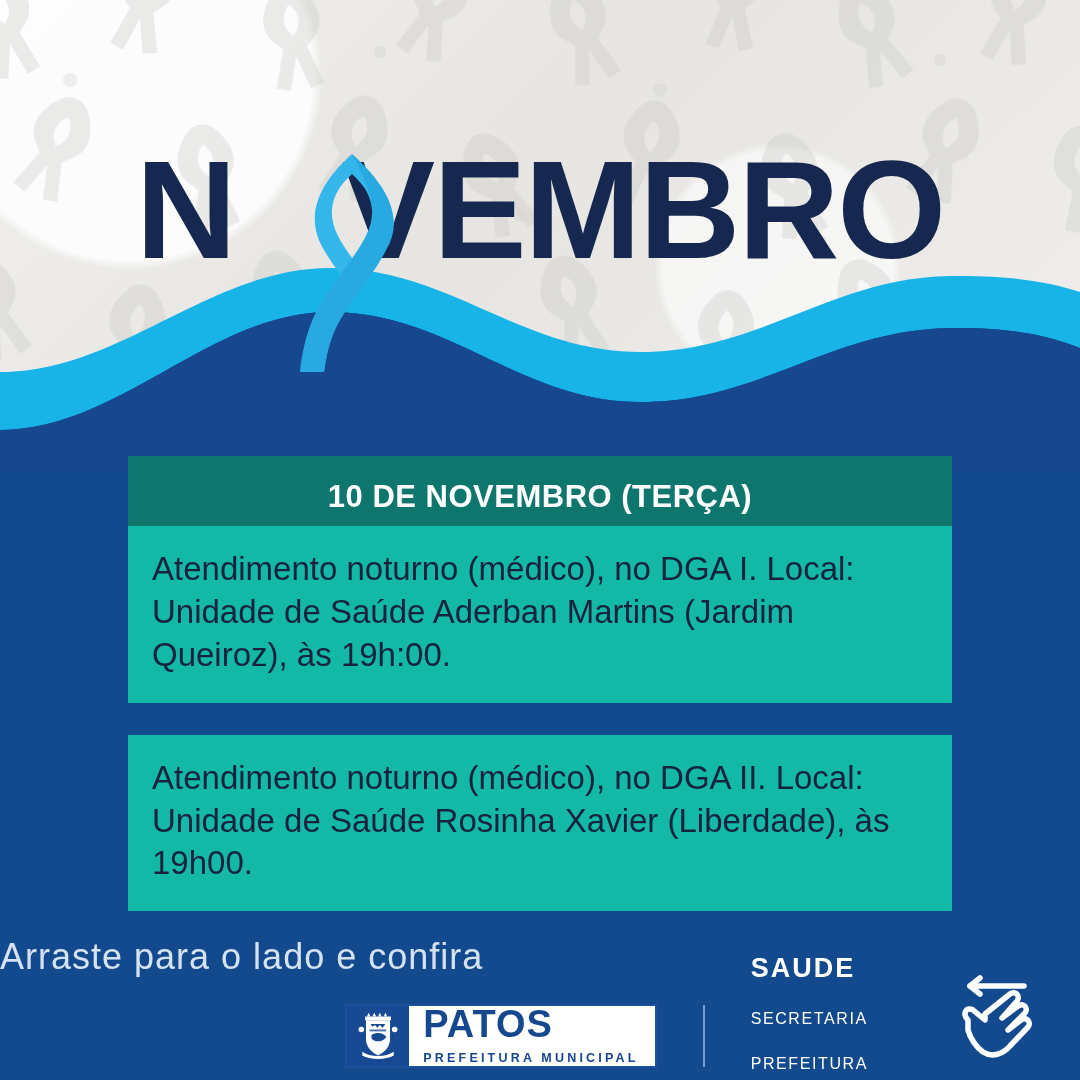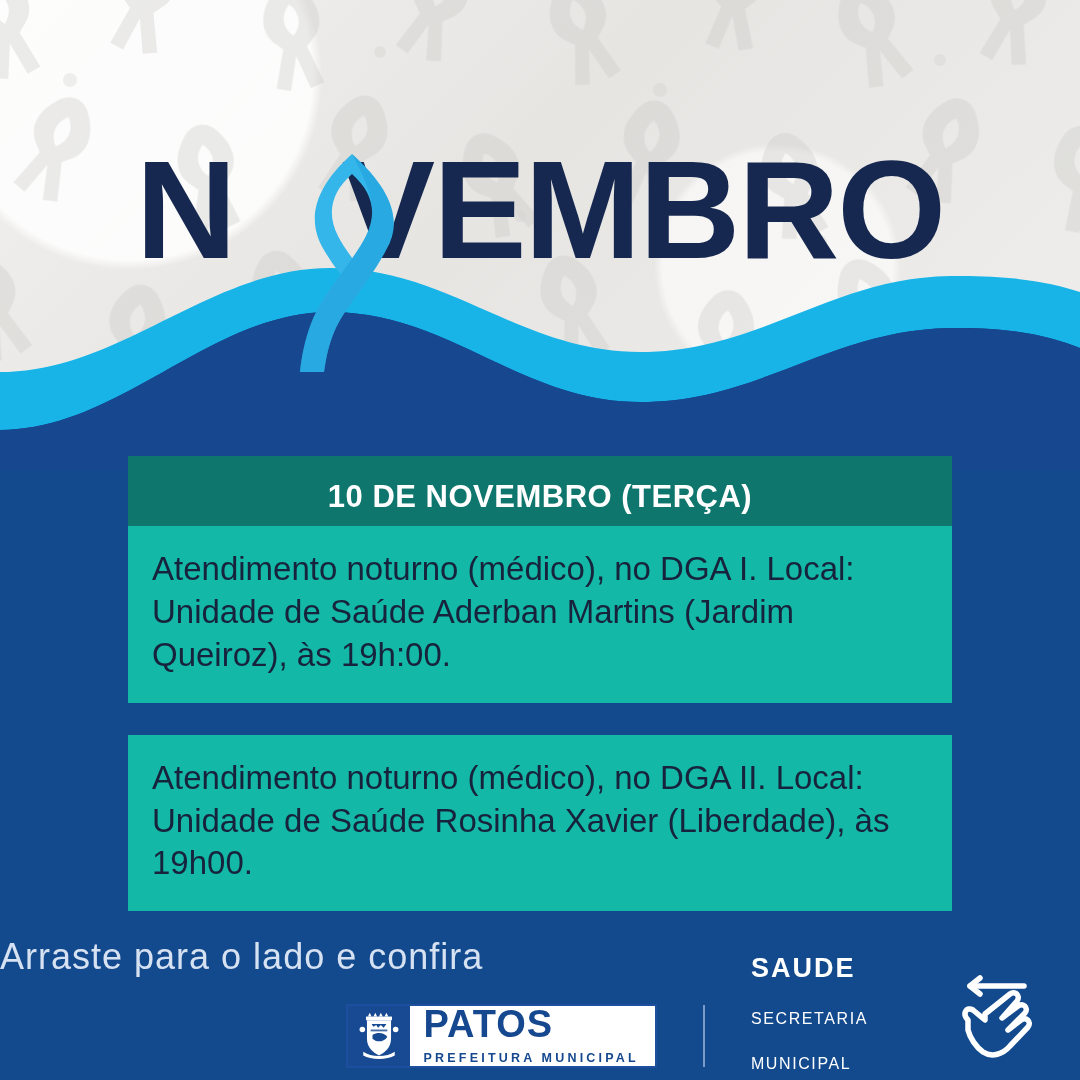--- a/index.html
+++ b/index.html
@@ -281,19 +281,19 @@
         <div class="patos-main">PATOS</div>
         <div class="patos-sub">PREFEITURA MUNICIPAL</div>
       </div>
     </div>
 
     <div class="divider"></div>
 
     <div class="semusa">
       <div class="semusa-main">SAUDE</div>
       <div class="semusa-line">SECRETARIA</div>
-      <div class="semusa-line">MUNICIPAL</div>
+      <div class="semusa-line">PREFEITURA</div>
       <div class="semusa-line">DE SEMUSA</div>
     </div>
 
   </div>
 
 </div>
 
 </body></html>

